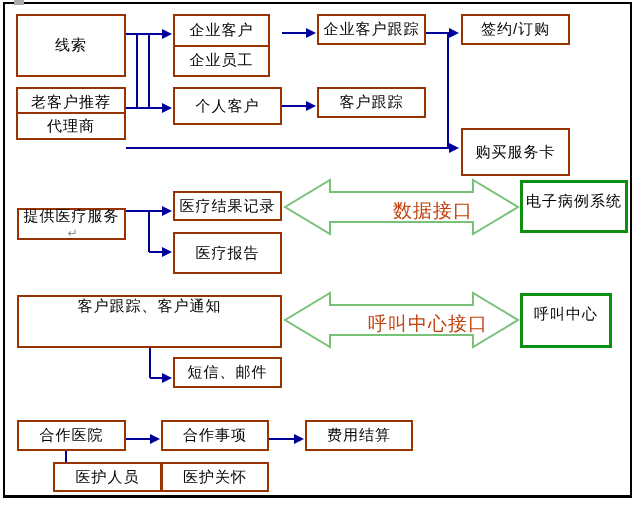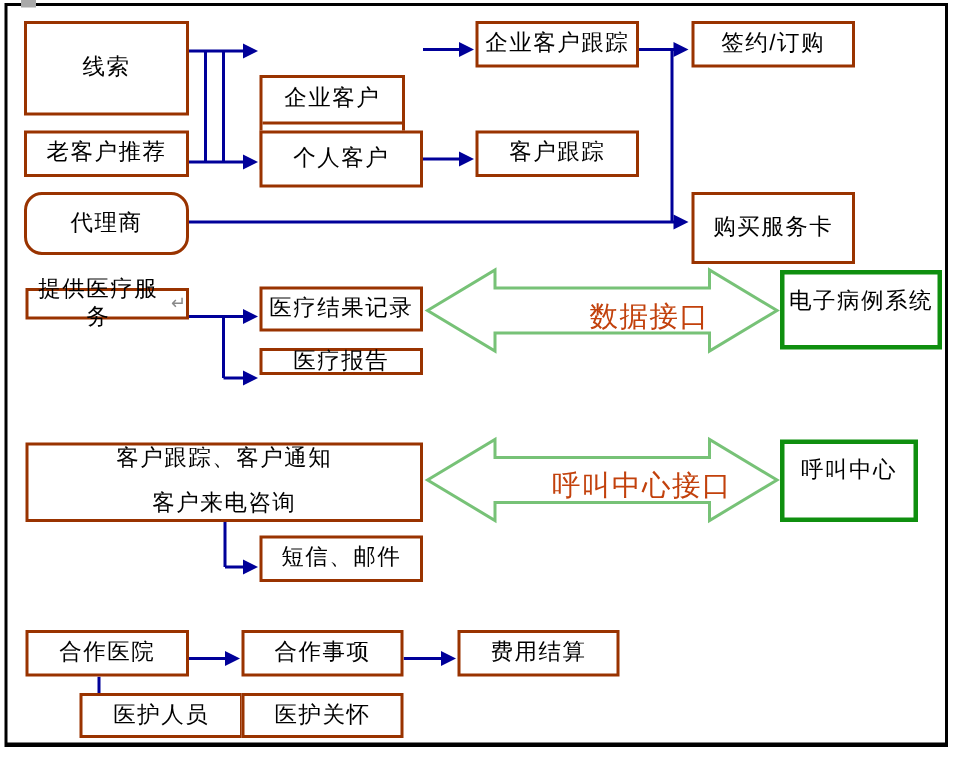--- a/index.html
+++ b/index.html
@@ -86,46 +86,45 @@
   <g fill="#ffffff" stroke="#77c277" stroke-width="2" stroke-linejoin="miter">
     <polygon points="285,207 330,180 330,192 473,192 473,180 518,207 473,234 473,222 330,222 330,234"></polygon>
     <polygon points="285,320 330,293 330,305 473,305 473,293 518,320 473,347 473,335 330,335 330,347"></polygon>
   </g>
 </svg>
 
 <div class="box stacked" style="left:16px;top:14px;width:110px;height:63px;">
   <div class="cell">线索</div>
 </div>
 <div class="box" style="left:16px;top:87px;width:110px;height:31px;">老客户推荐</div>
-<div class="box" style="left:16px;top:128px;width:110px;height:42px;border-radius:12px;">代理商</div>
+<div class="box" style="left:16px;top:112px;width:110px;height:28px;">代理商</div>
 
-<div class="box stacked" style="left:173px;top:14px;width:97px;height:63px;margin-top:36px;">
+<div class="box stacked" style="left:173px;top:14px;width:97px;height:63px;">
   <div class="cell">企业客户</div>
   <div class="cell">企业员工</div>
 </div>
 <div class="box" style="left:173px;top:87px;width:109px;height:38px;">个人客户</div>
 
 <div class="box" style="left:317px;top:14px;width:109px;height:31px;">企业客户跟踪</div>
 <div class="box" style="left:317px;top:87px;width:109px;height:31px;">客户跟踪</div>
 
 <div class="box" style="left:461px;top:14px;width:109px;height:31px;">签约/订购</div>
 <div class="box" style="left:461px;top:128px;width:109px;height:48px;">购买服务卡</div>
 
-<div class="box" style="left:17px;top:192px;width:109px;height:21px;">
+<div class="box" style="left:17px;top:208px;width:109px;height:32px;flex-direction:column;">
   <span>提供医疗服务</span>
     <span class="ret-mark">↵</span>
 </div>
 <div class="box" style="left:173px;top:191px;width:109px;height:30px;">医疗结果记录</div>
-<div class="box" style="left:173px;top:232px;width:109px;height:18px;">医疗报告</div>
+<div class="box" style="left:173px;top:232px;width:109px;height:42px;">医疗报告</div>
 <div class="arrow-label" style="left:330px;top:198px;width:143px;">数据接口</div>
 <div class="box green-box" style="left:520px;top:180px;width:108px;height:53px;">电子病例系统</div>
 
 <div class="box multi" style="left:17px;top:295px;width:265px;height:53px;">
   <div>客户跟踪、客户通知</div>
-  <div>客户来电咨询</div>
 </div>
 <div class="box" style="left:173px;top:357px;width:109px;height:31px;">短信、邮件</div>
 <div class="arrow-label" style="left:315px;top:311px;width:173px;">呼叫中心接口</div>
 <div class="box green-box" style="left:520px;top:293px;width:92px;height:55px;">呼叫中心</div>
 
 <div class="box" style="left:17px;top:420px;width:109px;height:31px;">合作医院</div>
 <div class="box" style="left:17px;top:462px;width:109px;height:30px;margin-left:36px;">医护人员</div>
 <div class="box" style="left:161px;top:420px;width:108px;height:31px;">合作事项</div>
 <div class="box" style="left:161px;top:462px;width:108px;height:30px;">医护关怀</div>
 <div class="box" style="left:305px;top:420px;width:108px;height:31px;">费用结算</div>

